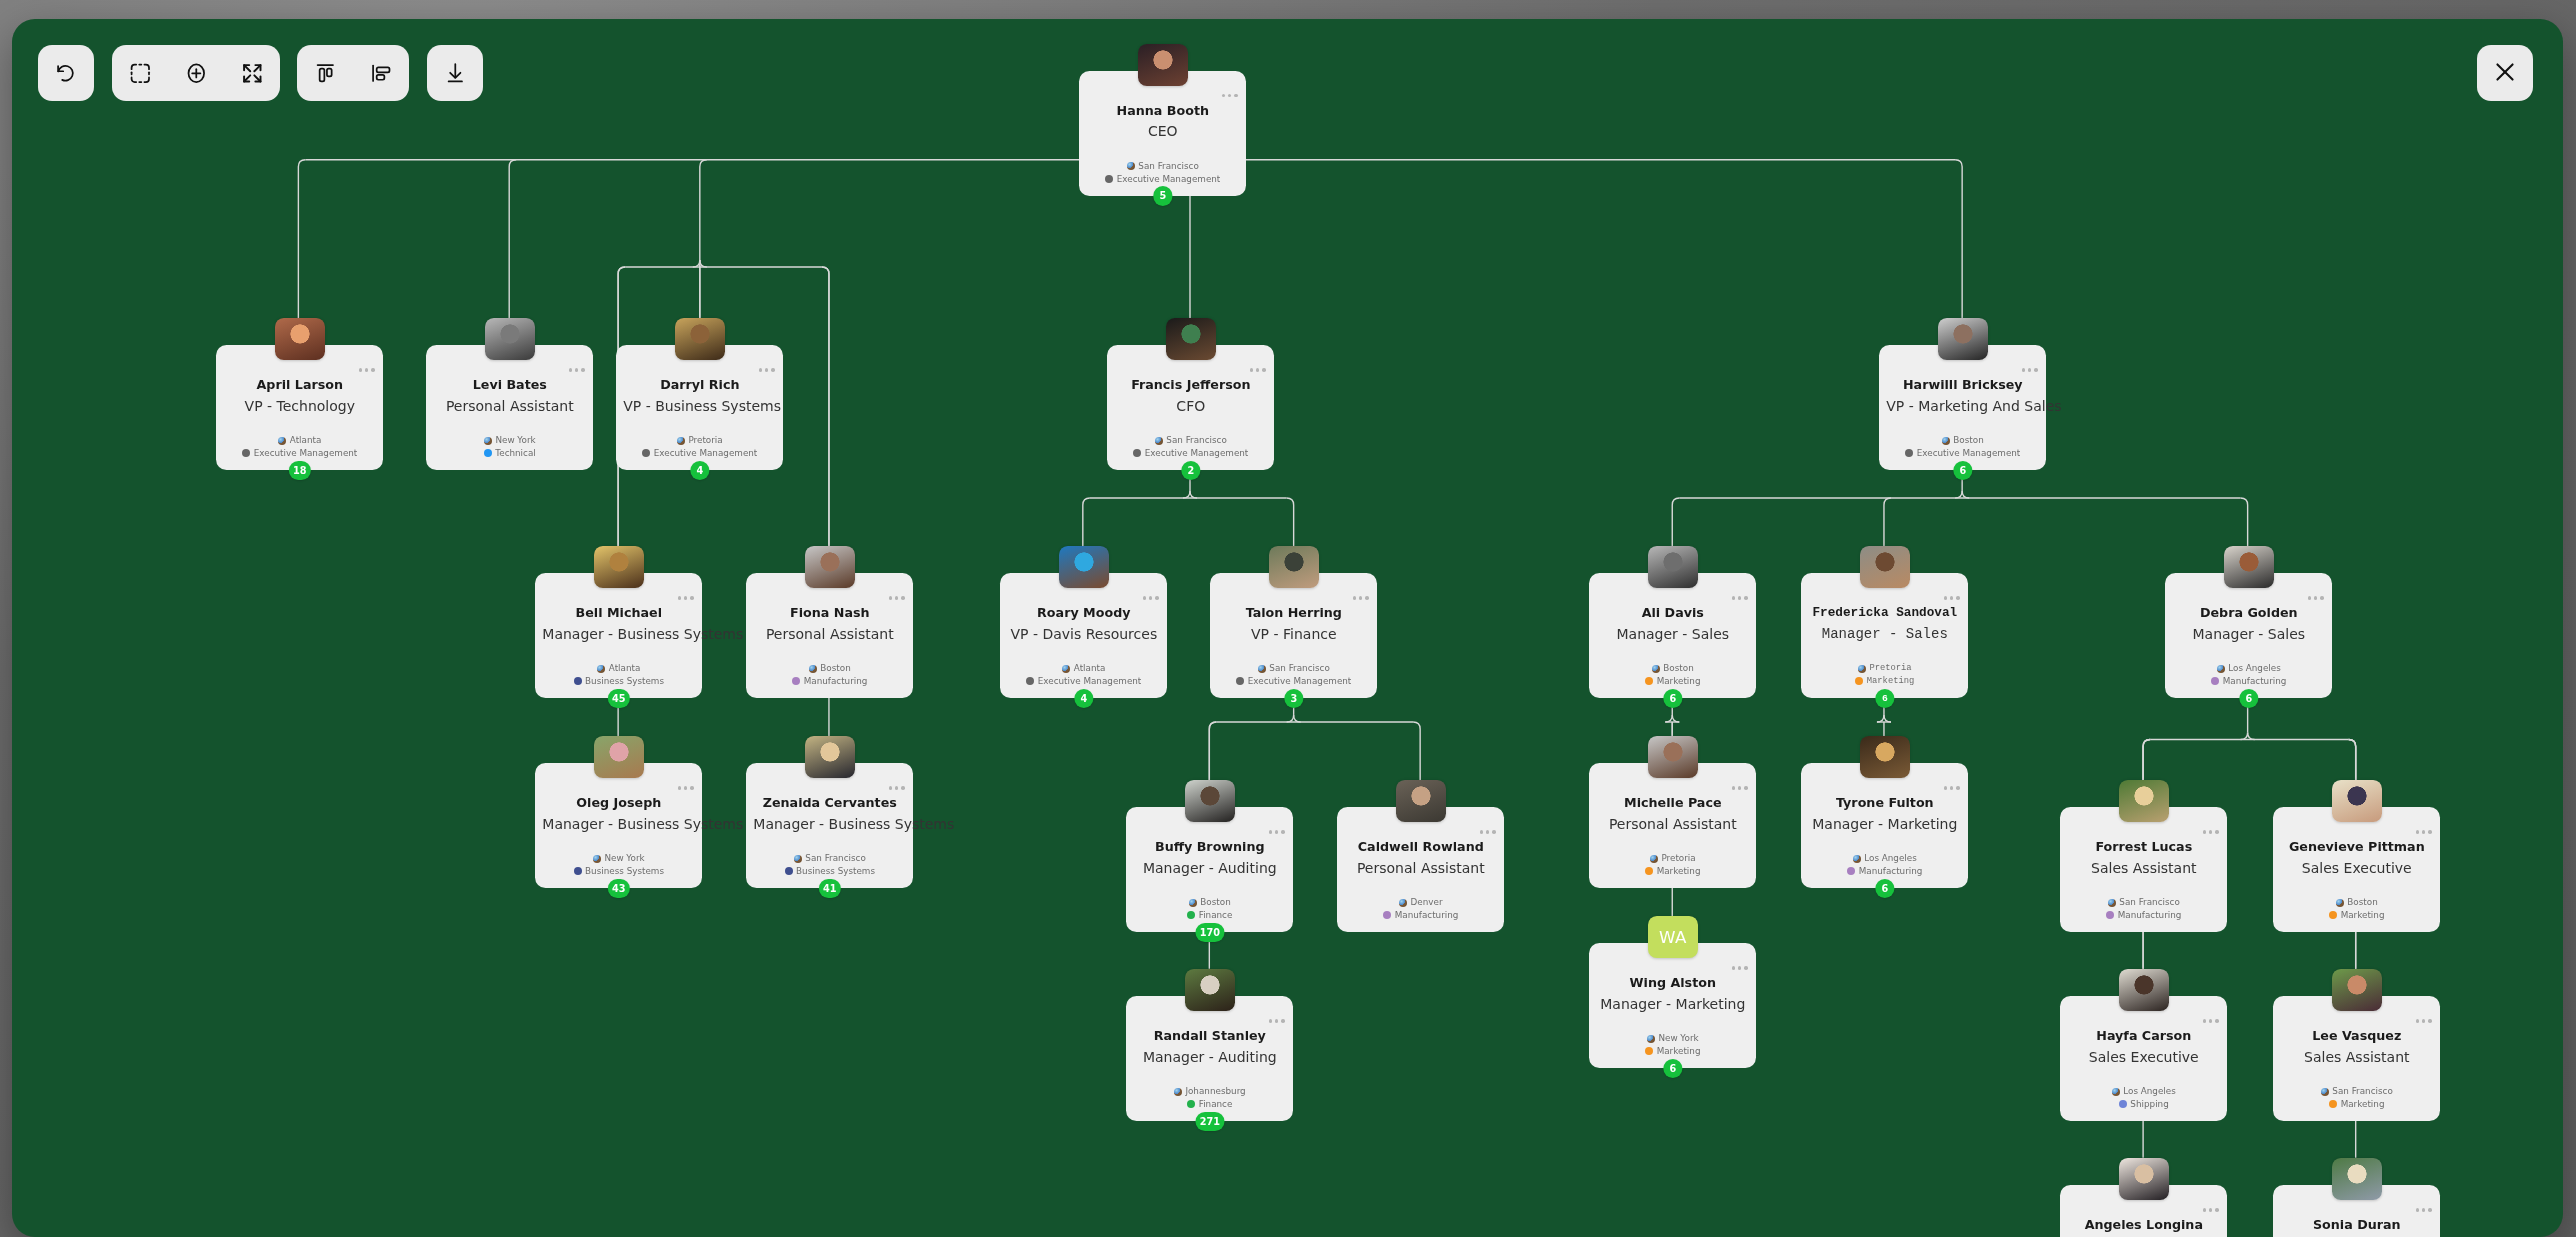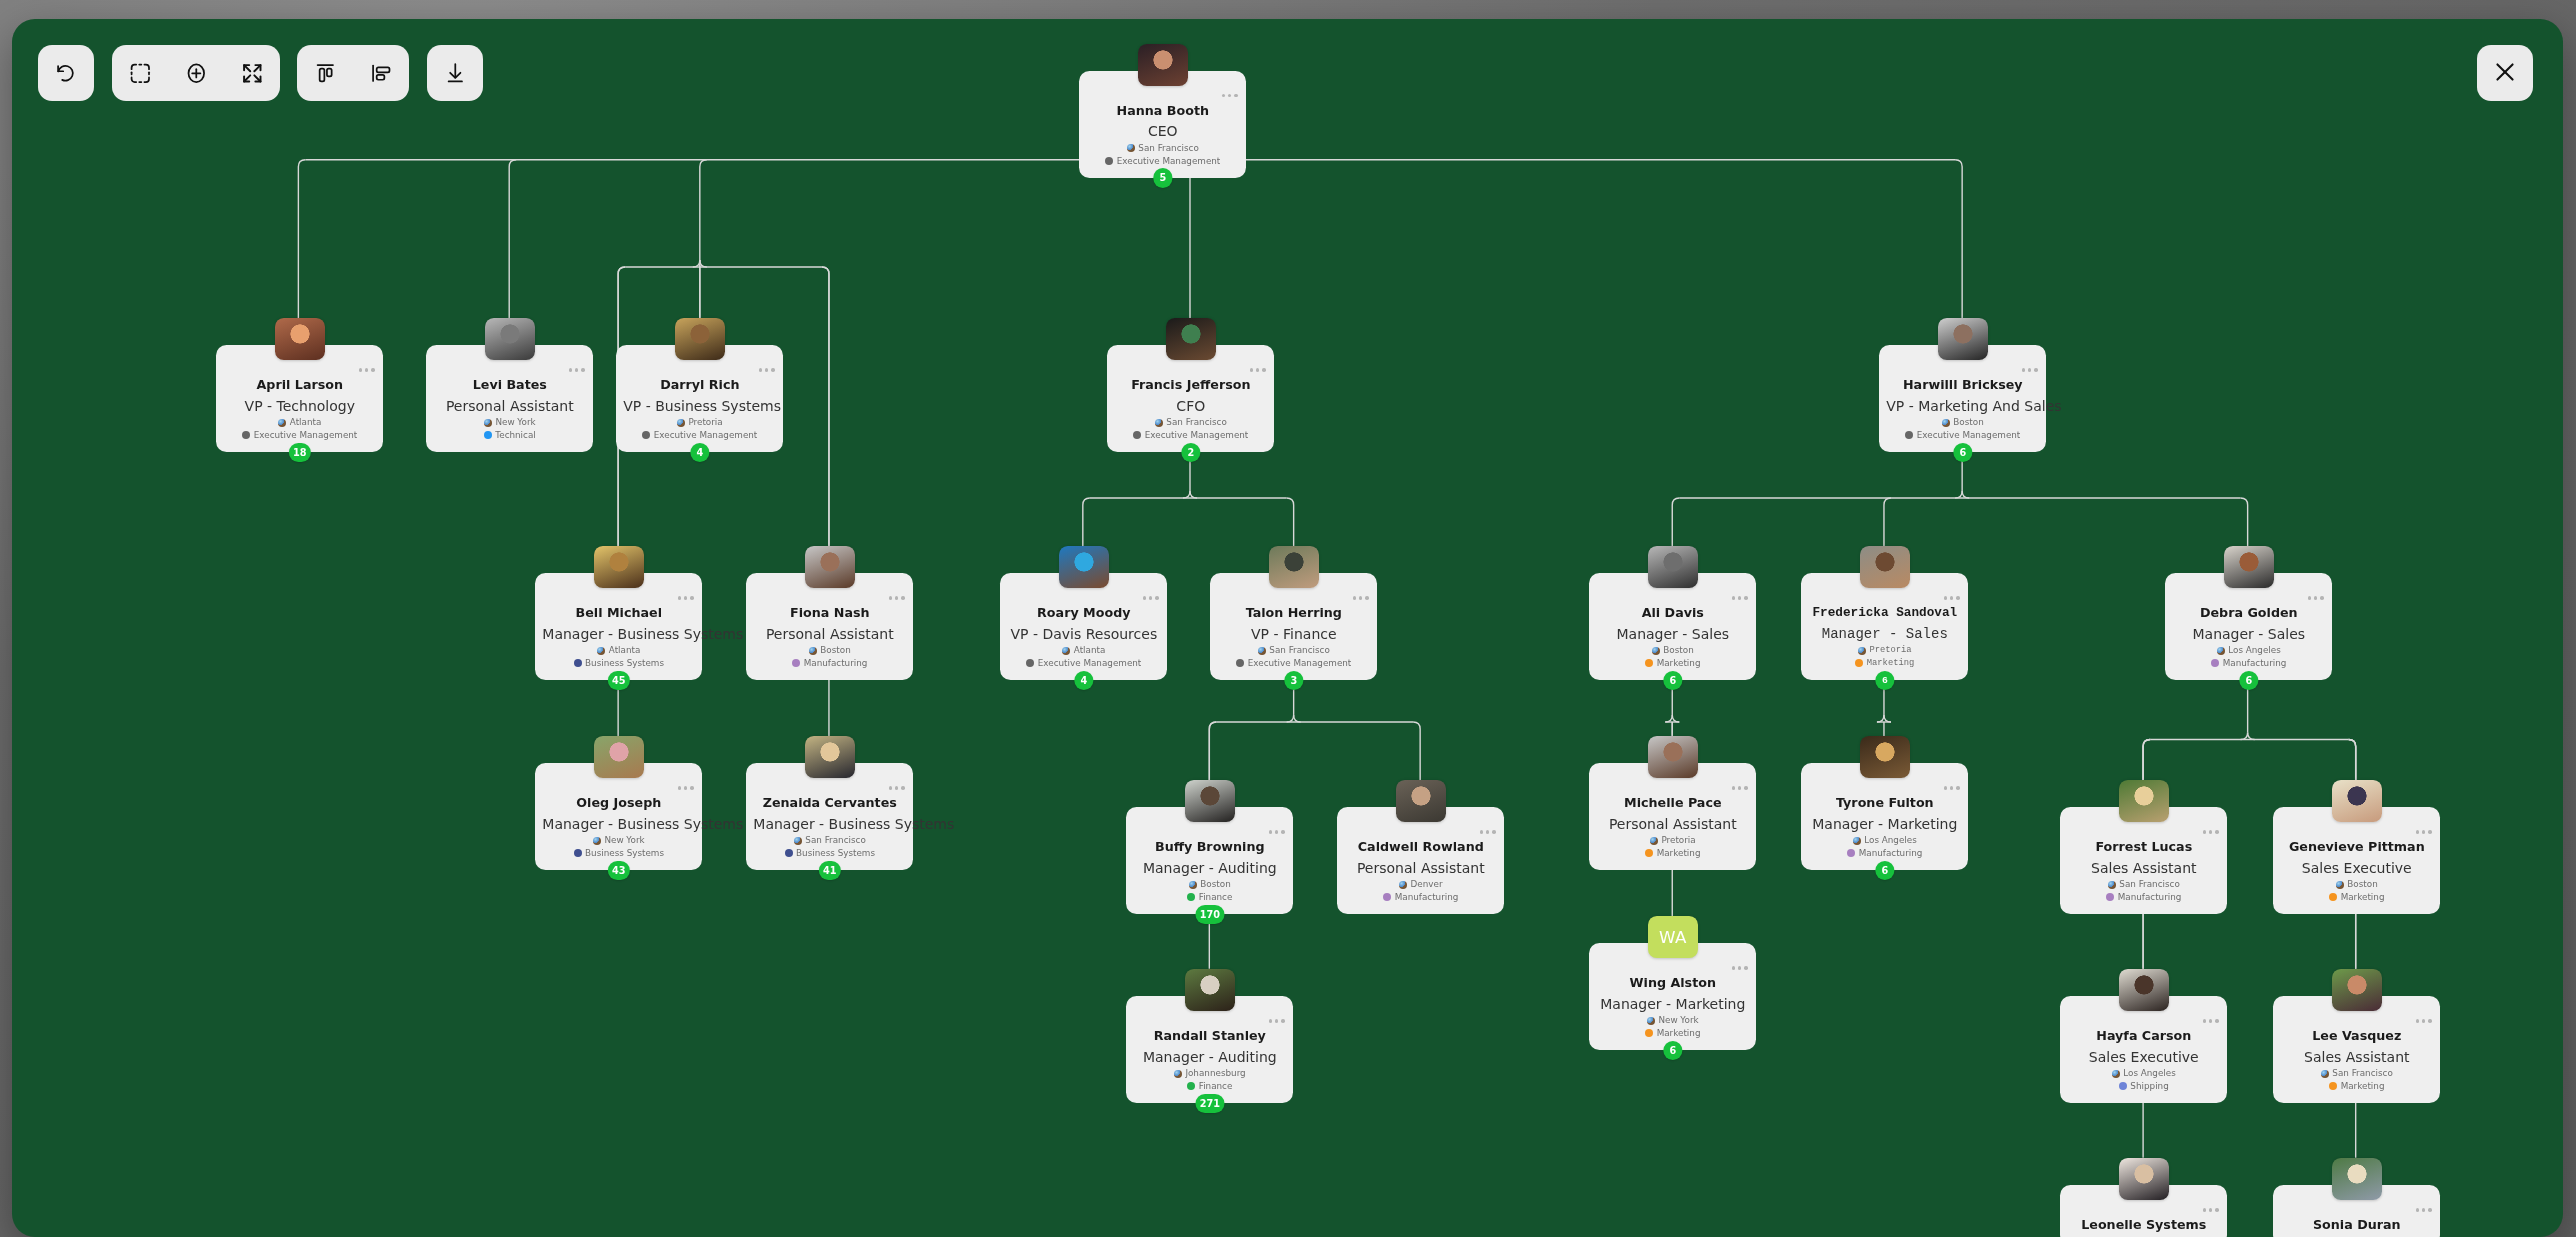--- a/index.html
+++ b/index.html
@@ -96,21 +96,21 @@
     background: #b4b4b4; display: block;
   }
   .node .nm {
     font-size: 12.7px; font-weight: bold; color: #1b1b1b;
     line-height: 1.2; white-space: nowrap;
   }
   .node .ttl {
     font-size: 14px; color: #333; margin-top: 5px;
     line-height: 1.2; white-space: nowrap;
   }
-  .node .meta { margin-top: 2px; }
+  .node .meta { margin-top: 20px; }
   .node .mrow {
     display: flex; align-items: center; justify-content: center;
     gap: 3.5px; font-size: 8.8px; color: #6d6d6d; line-height: 1.45;
     white-space: nowrap;
   }
   .node .mrow .cdot,
   .node .mrow .ddot {
     width: 8px; height: 8px; border-radius: 50%;
     display: inline-block; flex: none;
   }
@@ -861,21 +861,21 @@
           </div>
         </div>
         <div class="node" style="left: 2048px; top: 1139px;">
           <div class="avatar" style="background:radial-gradient(circle at 50% 38%, #d9bfa2 0%, #d9bfa2 26%, transparent 27%),linear-gradient(160deg, #efe7e0 0%, #221e22 100%)"></div>
           <div class="card">
             <div class="dots">
               <i></i>
               <i></i>
               <i></i>
             </div>
-            <div class="nm">Leonelle Systems</div>
+            <div class="nm">Angeles Longina</div>
             <div class="meta"></div>
           </div>
         </div>
         <div class="node" style="left: 2261px; top: 1139px;">
           <div class="avatar" style="background:radial-gradient(circle at 50% 38%, #e9dcc0 0%, #e9dcc0 26%, transparent 27%),linear-gradient(160deg, #4e7a44 0%, #8f9aa8 100%)"></div>
           <div class="card">
             <div class="dots">
               <i></i>
               <i></i>
               <i></i>

